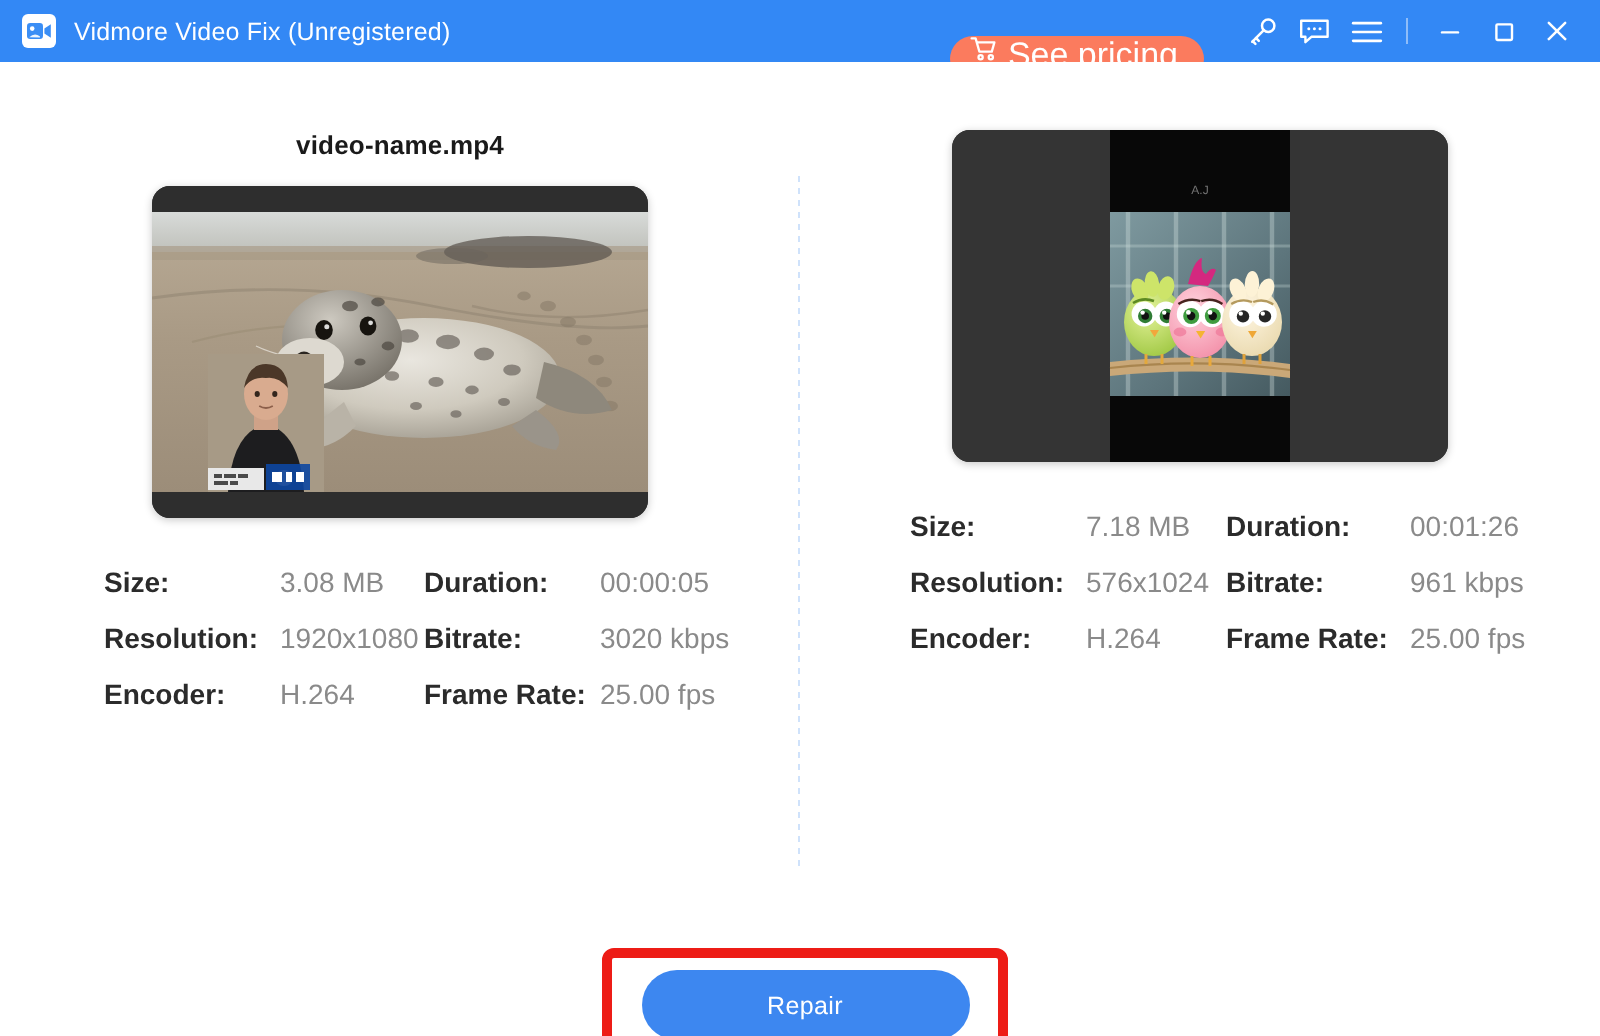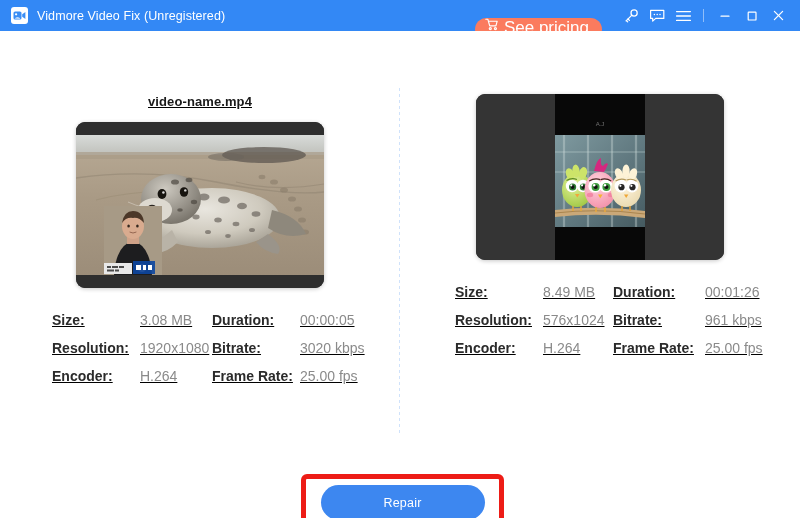--- a/index.html
+++ b/index.html
@@ -122,22 +122,21 @@
     display: flex;
     position: absolute;
     left: 0; right: 0; top: 0;
     height: 360px;
   }
 
   .pane {
     width: 400px;
     flex: 0 0 400px;
     position: relative;
-    padding-top: 63px;
-    text-decoration: underline;
+    padding-top: 34px;
   }
 
   .vdivider {
     position: absolute;
     left: 399px;
     top: 57px;
     width: 1px;
     height: 345px;
     background-image: linear-gradient(to bottom,
         #cfe2fb 0px, #cfe2fb 3px,
@@ -577,21 +576,21 @@
                   <path d="M154 112 v5"></path>
               </g>
             </g>
 
             <text x="124" y="32" font-family="Liberation Sans, sans-serif" font-size="6" fill="#8d8d8d" text-anchor="middle" opacity="0.8">A.J</text>
           </svg>
         </div>
 
         <div class="meta">
           <span class="lbl">Size:</span>
-          <span class="val">8.49 MB</span>
+          <span class="val">7.18 MB</span>
           <span class="lbl">Duration:</span>
           <span class="val">00:01:26</span>
 
           <span class="lbl">Resolution:</span>
           <span class="val">576x1024</span>
           <span class="lbl">Bitrate:</span>
           <span class="val">961 kbps</span>
 
           <span class="lbl">Encoder:</span>
           <span class="val">H.264</span>

